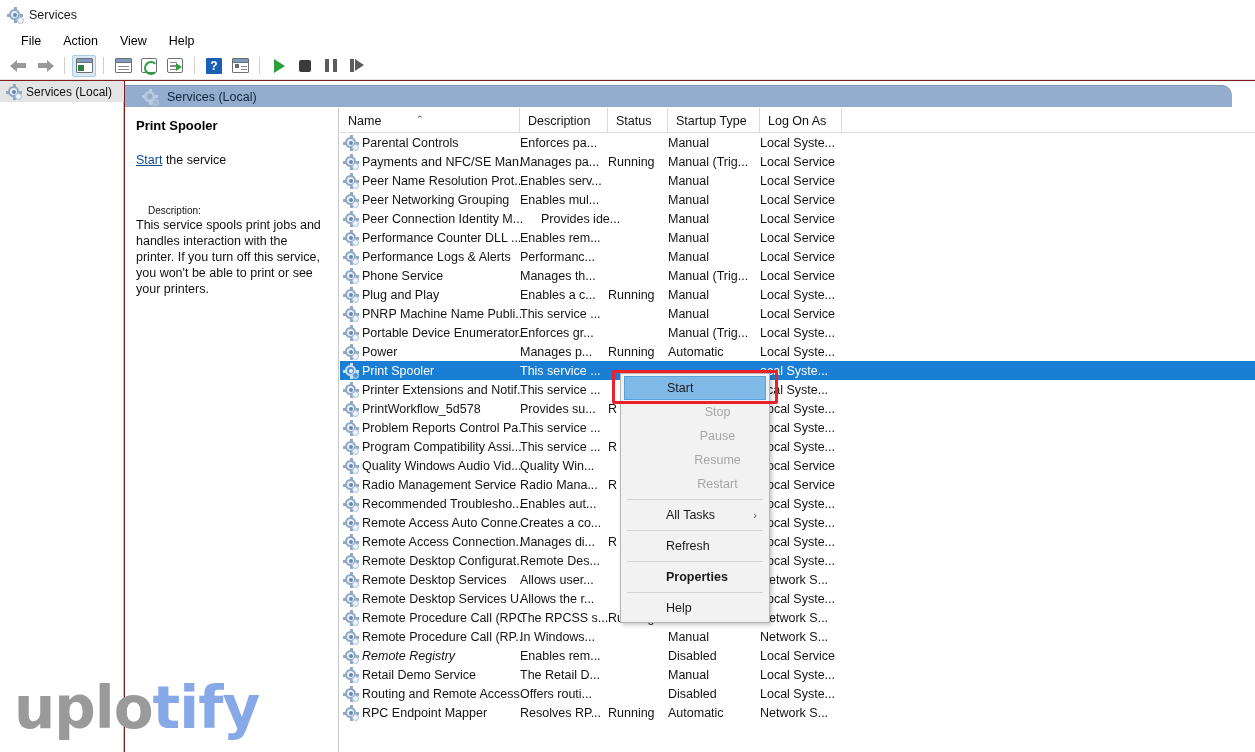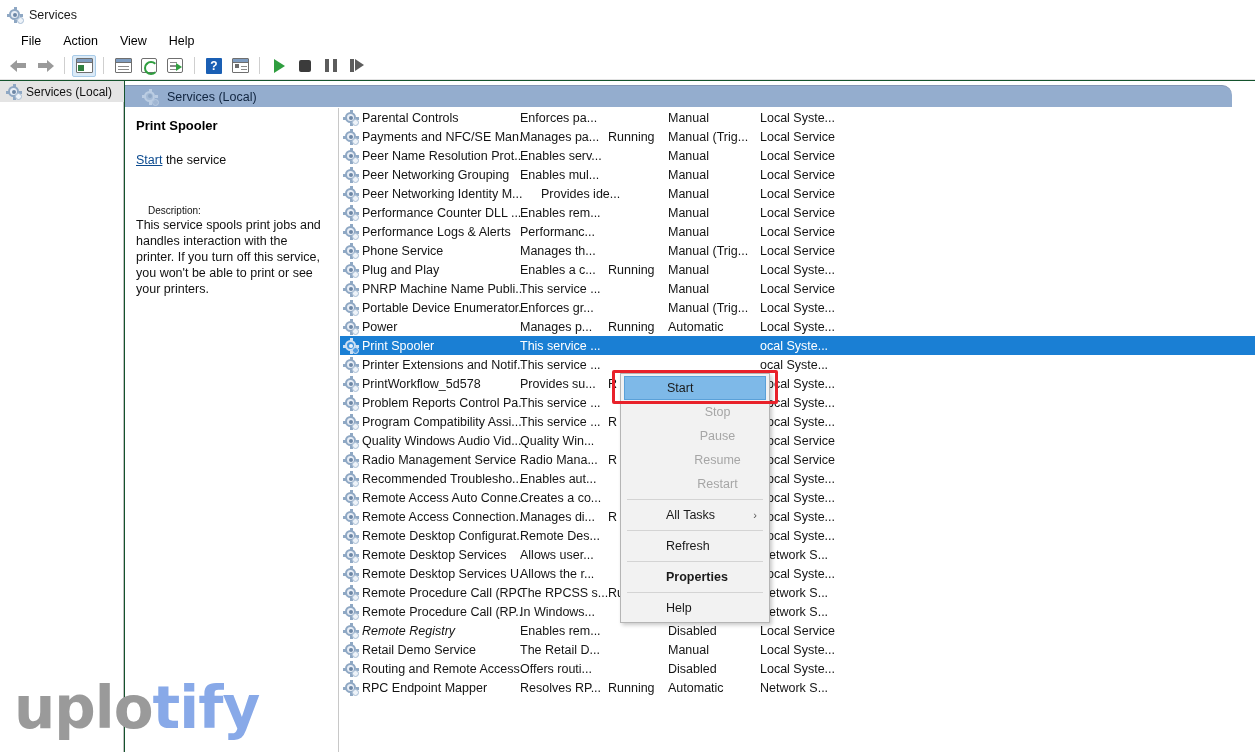--- a/index.html
+++ b/index.html
@@ -6,21 +6,21 @@
   html, body {
     margin: 0; padding: 0;
     width: 1255px; height: 752px;
     background: #ffffff;
     font-family: "Liberation Sans", sans-serif;
     overflow: hidden;
   }
   #app {
     position: relative;
     width: 1255px; height: 752px;
-    background: #14532d;
+    background: #7f1d1d;
   }
 
   
   .titlebar {
     position: absolute; left: 0; top: 0; width: 1255px; height: 30px;
     display: flex; align-items: center; gap: 7px; padding-left: 8px;
     background: #ffffff;
   }
   .titlebar .title-text {
     font-size: 12.5px; color: #1a1a1a;
@@ -415,20 +415,38 @@
       </div>
 
       <div class="details">
         <h2>Print Spooler</h2>
         <div class="startline"><a>Start</a><span> the service</span></div>
         <div class="desc-title">Description:</div>
         <div class="desc-body">This service spools print jobs and handles interaction with the printer. If you turn off this service, you won't be able to print or see your printers.</div>
       </div>
 
       <div class="list">
+        <div class="col-head">
+          <div class="ch" style="left:0;width:180px">
+            <span>Name</span>
+          </div>
+          <div class="sortmark" style="left:76px">⌃</div>
+          <div class="ch" style="left:180px;width:88px">
+            <span>Description</span>
+          </div>
+          <div class="ch" style="left:268px;width:60px">
+            <span>Status</span>
+          </div>
+          <div class="ch" style="left:328px;width:92px">
+            <span>Startup Type</span>
+          </div>
+          <div class="ch" style="left:420px;width:82px">
+            <span>Log On As</span>
+          </div>
+        </div>
         <div class="rows" id="rows">
             <div class="row">
               <div class="c name" style="left: 0px; width: 182px;">
                 <span class="gear small">
                   <span class="t1"></span>
                   <span class="t2"></span>
                   <span class="t3"></span>
                   <span class="t4"></span>
                   <span class="ring"></span>
                   <span class="hub"></span>
@@ -499,21 +517,21 @@
               <div class="c name" style="left: 0px; width: 182px;">
                 <span class="gear small">
                   <span class="t1"></span>
                   <span class="t2"></span>
                   <span class="t3"></span>
                   <span class="t4"></span>
                   <span class="ring"></span>
                   <span class="hub"></span>
                   <span class="sm"></span>
                 </span>
-                <span>Peer Networking Identity M...</span>
+                <span>Peer Connection Identity M...</span>
               </div>
               <div class="c" style="left: 180px; width: 88px; margin-left: 21px;">Provides ide...</div>
               <div class="c" style="left: 268px; width: 60px;"></div>
               <div class="c" style="left: 328px; width: 92px;">Manual</div>
               <div class="c" style="left: 420px; width: 110px;">Local Service</div>
             </div>
             <div class="row">
               <div class="c name" style="left: 0px; width: 182px;">
                 <span class="gear small">
                   <span class="t1"></span>

